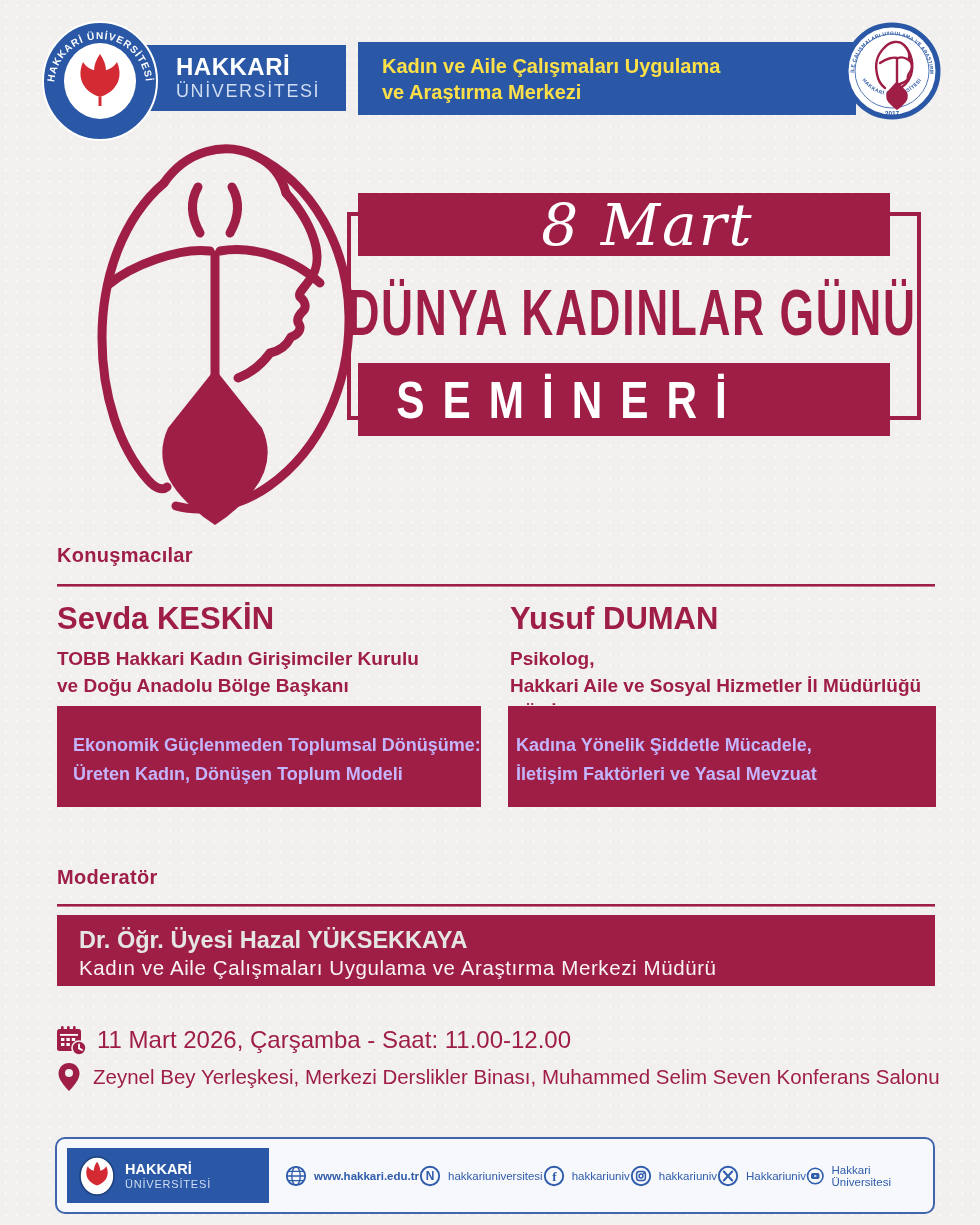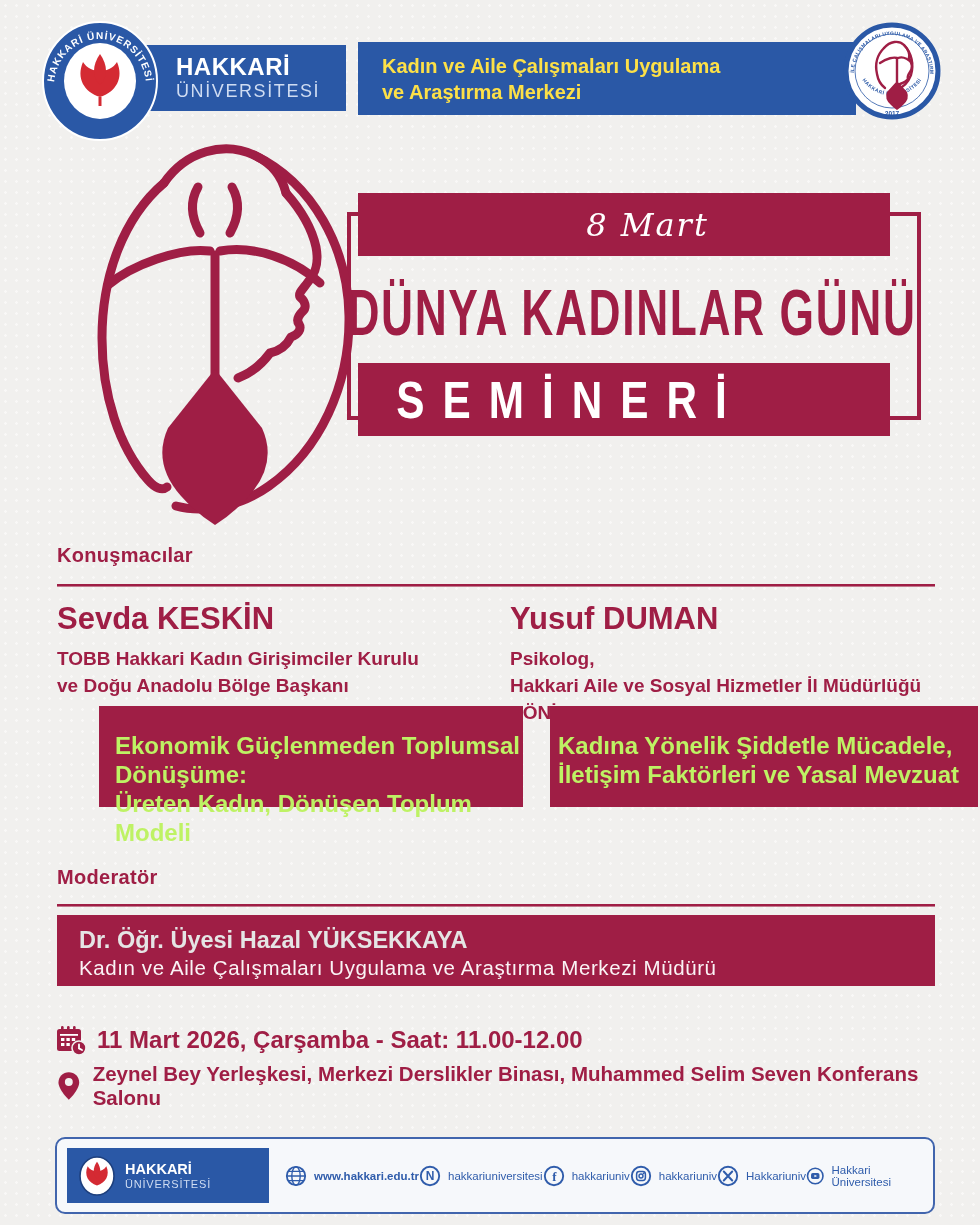--- a/index.html
+++ b/index.html
@@ -15,38 +15,38 @@
   .hbar1{left:130px;top:45px;width:216px;height:66px;display:flex;flex-direction:column;justify-content:center;padding-left:46px;}
   .hbar1 .u1{font-size:24px;font-weight:700;color:#fff;letter-spacing:.5px;line-height:26px;}
   .hbar1 .u2{font-size:18px;font-weight:400;color:#cfdcf2;letter-spacing:1.6px;line-height:22px;}
   .hbar2{left:358px;top:42px;width:498px;height:73px;display:flex;flex-direction:column;justify-content:center;padding-left:24px;gap:2px;}
   .hbar2 div{font-size:20px;font-weight:700;color:#fde047;line-height:24px;}
   .seal-left{position:absolute;left:40px;top:20px;width:120px;height:122px;}
   .seal-right{position:absolute;left:842px;top:20px;width:100px;height:102px;}
   
   .frame{position:absolute;left:347px;top:212px;width:566px;height:200px;border:4px solid #9f1e45;z-index:0;}
   .bar-8mart{position:absolute;left:358px;top:193px;width:532px;height:63px;background:#9f1e45;display:flex;align-items:center;justify-content:center;z-index:1;}
-  .script{font-family:"DejaVu Serif",serif;font-style:italic;font-size:32px;color:#fff;letter-spacing:2px;margin-left:47px;}
+  .script{font-family:"DejaVu Serif",serif;font-style:italic;font-size:58px;color:#fff;letter-spacing:2px;margin-left:47px;}
   .hero-title{position:absolute;left:358px;top:274px;width:548px;height:76px;display:flex;align-items:center;justify-content:center;z-index:1;}
   .hero-title span{display:inline-block;white-space:nowrap;font-size:54px;font-weight:700;letter-spacing:2px;color:#9f1e45;transform:scale(.82,1.2);}
   .bar-seminer{position:absolute;left:358px;top:363px;width:532px;height:73px;background:#9f1e45;display:flex;align-items:center;justify-content:flex-start;z-index:1;}
   .bar-seminer span{display:inline-block;white-space:nowrap;font-size:47px;font-weight:700;color:#fff;letter-spacing:20px;text-indent:20px;transform:scale(.9,1.1);}
   .woman{position:absolute;left:48px;top:133px;width:310px;height:400px;z-index:2;}
   
   .sec-heading{position:absolute;font-size:20px;font-weight:700;color:#9f1e45;letter-spacing:.3px;}
   .rule{position:absolute;width:878px;height:3px;background:linear-gradient(#9f1e45,#9f1e45 60%,rgba(159,30,69,.25));}
   .sp-name{position:absolute;font-size:31px;font-weight:700;color:#9f1e45;}
   .sp-role{position:absolute;font-size:19px;font-weight:700;color:#9f1e45;line-height:27px;}
-  .topic{position:absolute;top:706px;height:101px;background:#9f1e45;color:#bef264;font-size:24px;font-weight:700;line-height:29px;box-sizing:border-box;padding-top:25px;margin-left:42px;}
+  .topic{position:absolute;top:706px;height:101px;background:#9f1e45;color:#c4b5fd;font-size:18px;font-weight:700;line-height:29px;box-sizing:border-box;padding-top:25px;}
   .topic1{left:57px;width:424px;padding-left:16px;}
   .topic2{left:508px;width:428px;padding-left:8px;}
   .modbox{position:absolute;left:57px;top:915px;width:878px;height:71px;background:#9f1e45;box-sizing:border-box;padding:11px 0 0 22px;}
   .modbox .mn{font-size:23.5px;font-weight:700;color:#e5e5e5;line-height:28px;}
   .modbox .mt{font-size:20.5px;font-weight:400;color:rgba(255,255,255,.95);letter-spacing:.6px;line-height:27px;}
-  .inforow{position:absolute;display:flex;align-items:center;color:#9f1e45;font-weight:700;}
+  .inforow{position:absolute;display:flex;align-items:center;color:#9f1e45;font-weight:400;}
   .row-date{left:55px;top:1024px;gap:10px;font-size:24px;}
   .row-loc{left:57px;top:1062px;gap:12px;font-size:20.5px;}
   
   .footer{position:absolute;left:55px;top:1137px;width:880px;height:77px;background:#f6f8fb;border:2px solid #4165ad;border-radius:10px;box-sizing:border-box;}
   .f-left{position:absolute;left:10px;top:9px;width:202px;height:55px;background:#2a58a6;display:flex;align-items:center;gap:10px;padding-left:12px;box-sizing:border-box;}
   .f-left .t1{font-size:14.5px;font-weight:700;color:#fff;line-height:16px;}
   .f-left .t2{font-size:11px;font-weight:400;color:#cfdcf2;letter-spacing:.8px;line-height:14px;}
   .f-links{position:absolute;left:228px;right:16px;top:0;height:100%;display:flex;align-items:center;justify-content:space-between;}
   .soc{display:flex;align-items:center;gap:7px;justify-content:flex-end;}
   .soc .lbl{font-size:11.5px;color:#2f5cab;}

